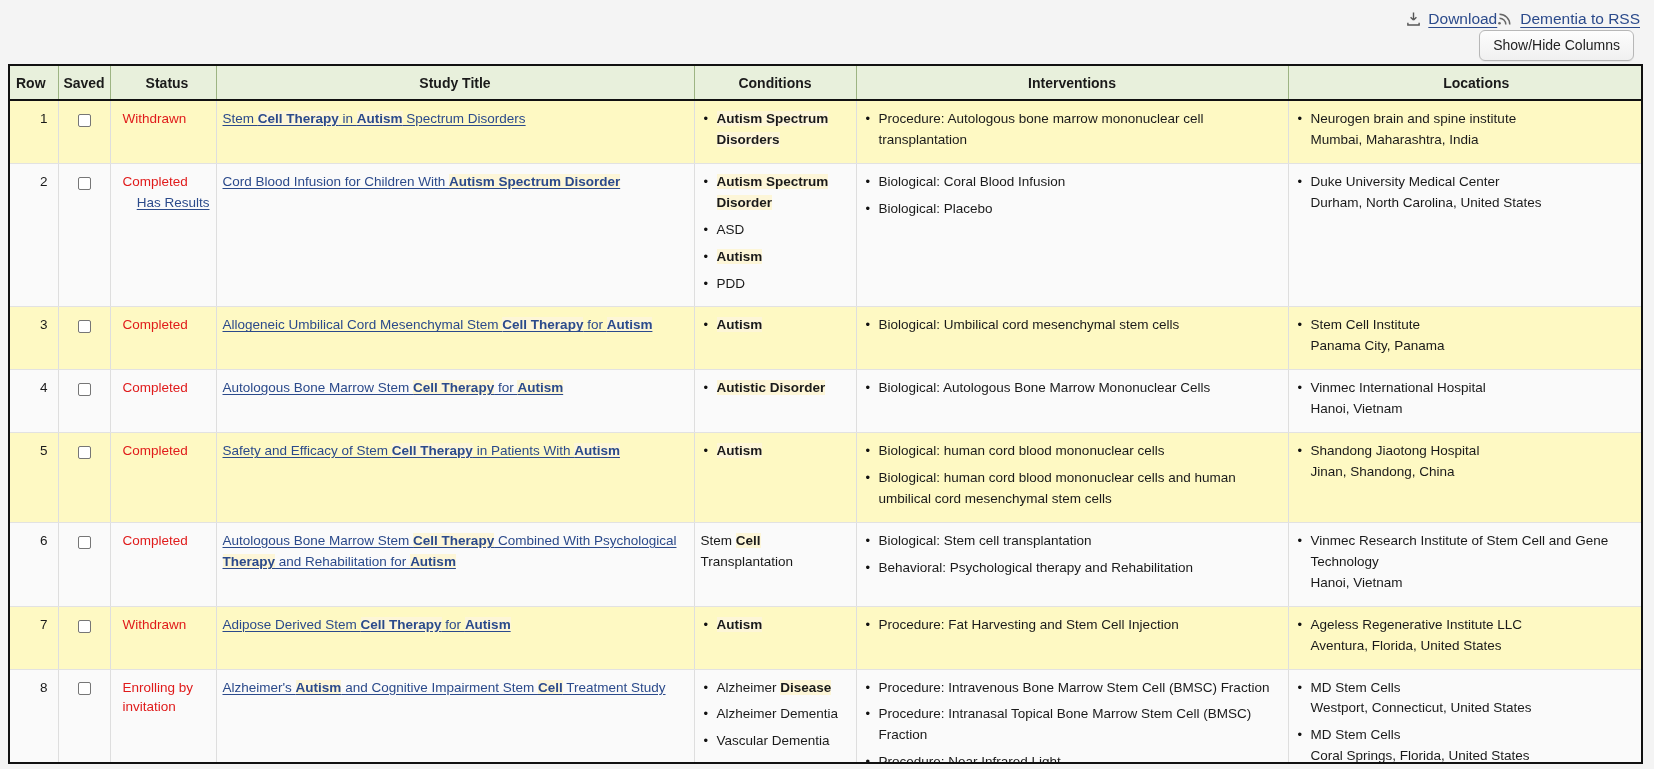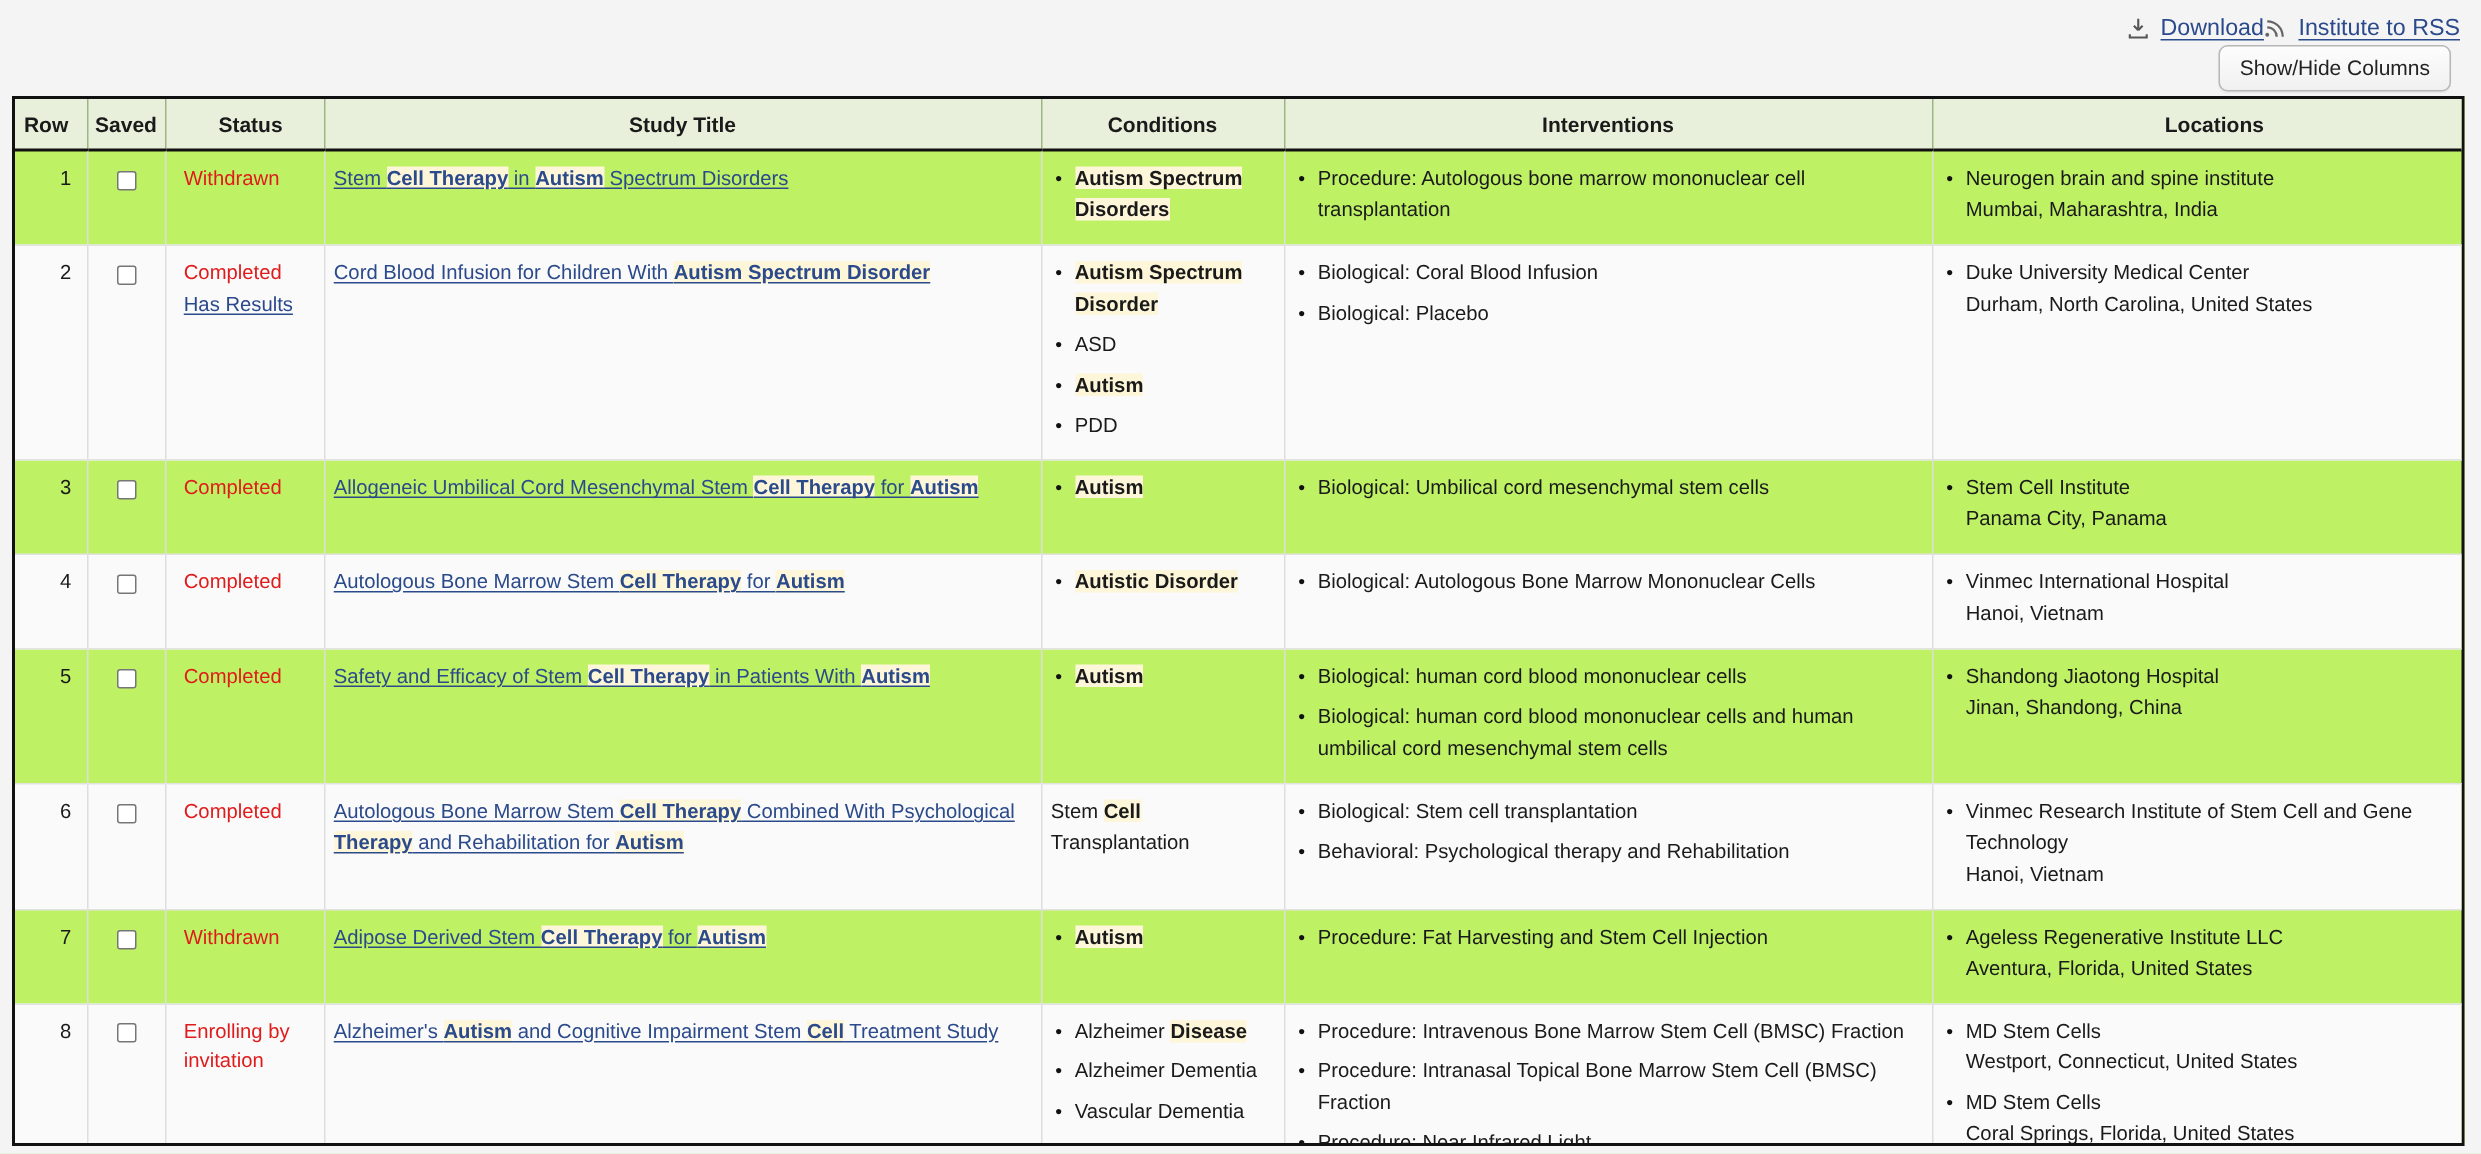--- a/index.html
+++ b/index.html
@@ -58,21 +58,21 @@
     border-radius: 6px;
     padding: 6px 13px 7px;
     cursor: pointer;
     box-shadow: 0 1px 1px rgba(0,0,0,.06);
   }
 
   
   .table-frame {
     margin: 0 11px 0 8px;
     border: 2px solid #111;
-    background: #bef264;
+    background: #fef9c3;
     height: 700px;
     overflow: hidden;
   }
 
   table.results {
     width: 100%;
     border-collapse: collapse;
     table-layout: fixed;
     font-size: 13.5px;
   }
@@ -126,20 +126,21 @@
 
   .status-text { color: #e01b1b; font-size: 13.5px; line-height: 1.45; display: block; }
   .has-results {
     display: block;
     color: #2b4a8b;
     text-decoration: underline;
     text-underline-offset: 2px;
     cursor: pointer;
     font-size: 13.5px;
     margin-top: 2px;
+    text-align: right;
   }
 
   .study-link {
     color: #2b4a8b;
     text-decoration: underline;
     text-underline-offset: 2px;
     cursor: pointer;
     font-size: 13.5px;
   }
 
@@ -184,21 +185,21 @@
       </span>
 
       <span class="top-link">
         <span class="ico">
           <svg width="16" height="16" viewBox="0 0 16 16" aria-hidden="true">
             <path d="M2.5 13.5a1.3 1.3 0 1 0 0-2.6 1.3 1.3 0 0 0 0 2.6z" fill="#666"></path>
             <path d="M2.5 7.2A6.3 6.3 0 0 1 8.8 13.5" fill="none" stroke="#666" stroke-width="1.5"></path>
             <path d="M2.5 3.2A10.3 10.3 0 0 1 12.8 13.5" fill="none" stroke="#666" stroke-width="1.5"></path>
           </svg>
         </span>
-        <span class="lbl">Institute to RSS</span>
+        <span class="lbl">Dementia to RSS</span>
       </span>
 
     </div>
 
     <div class="showhide-wrap">
       <button class="showhide-btn">Show/Hide Columns</button>
     </div>
   </div>
 
   <div class="table-frame">

